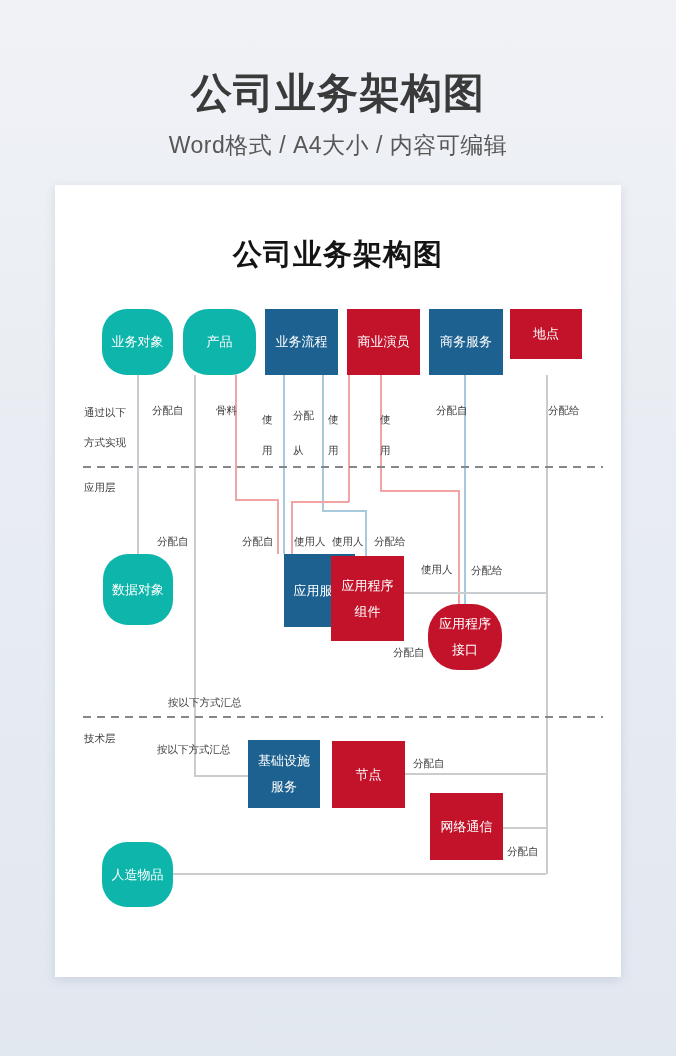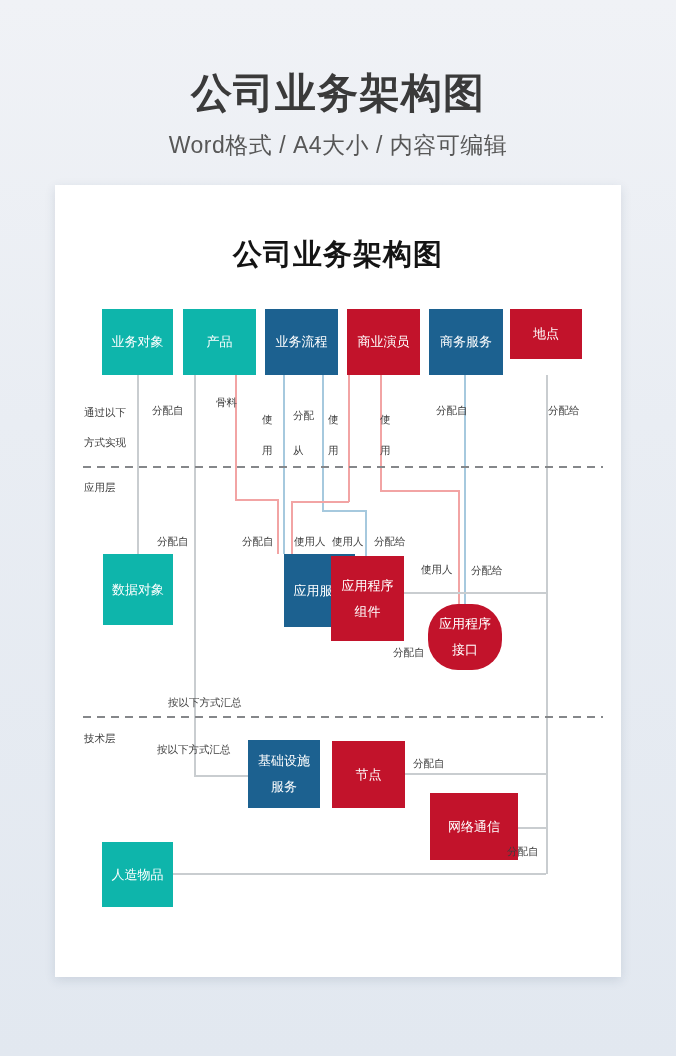--- a/index.html
+++ b/index.html
@@ -21,21 +21,21 @@
   }
   .page-title {
     position:absolute; left:0; top:50px; width:566px; text-align:center;
     font-size:29px; font-weight:bold; color:#141414; letter-spacing:1px;
   }
 
   .box {
     position:absolute; display:flex; align-items:center; justify-content:center;
     text-align:center; color:#ffffff; font-size:13px; line-height:26px; padding:0 7px;
   }
-  .box.teal { background:var(--teal); }
+  .box.teal { background:var(--teal);border-radius:25px; }
   .box.blue { background:var(--blue);text-align:center; }
   .box.red  { background:var(--red); }
 
   .vl, .hl { position:absolute; }
   .vl { width:1.5px; }
   .hl { height:1.5px; }
   .vl.gray,.hl.gray { background:var(--line_gray); }
   .vl.red,.hl.red   { background:var(--line_red); }
   .vl.blue,.hl.blue { background:var(--line_blue); }
 
@@ -93,26 +93,26 @@
   <div class="box blue" style="left:374px;top:124px;width:74px;height:66px;">商务服务</div>
   <div class="box red" style="left:455px;top:124px;width:72px;height:50px;">地点</div>
 
   <div class="box teal" style="left:48px;top:369px;width:70px;height:71px;">数据对象</div>
   <div class="box blue" style="left:193px;top:369px;width:71px;height:73px;margin-left:36px;">应用服务</div>
   <div class="box red" style="left:276px;top:371px;width:73px;height:85px;">应用程序组件</div>
   <div class="box red" style="left:373px;top:419px;width:74px;height:66px;border-radius:30px;">应用程序接口</div>
 
   <div class="box blue" style="left:193px;top:555px;width:72px;height:68px;">基础设施服务</div>
   <div class="box red" style="left:277px;top:556px;width:73px;height:67px;">节点</div>
-  <div class="box red" style="left:375px;top:608px;width:88px;height:67px;">网络通信</div>
+  <div class="box red" style="left:375px;top:608px;width:73px;height:67px;">网络通信</div>
   <div class="box teal" style="left:47px;top:657px;width:71px;height:65px;">人造物品</div>
 
   <div class="lbl wrap" style="left:29px;top:212px;width:46px;line-height:30px;">通过以下方式实现</div>
   <div class="lbl" style="left:97px;top:219px;">分配自</div>
-  <div class="lbl" style="left:161px;top:211px;">骨料</div>
+  <div class="lbl" style="left:161px;top:219px;">骨料</div>
   <div class="lbl wrap" style="left:207px;top:219px;width:12px;line-height:31px;">使用</div>
   <div class="lbl wrap" style="left:238px;top:213px;width:23px;line-height:35px;">分配从</div>
   <div class="lbl wrap" style="left:273px;top:219px;width:12px;line-height:31px;">使用</div>
   <div class="lbl wrap" style="left:325px;top:219px;width:12px;line-height:31px;">使用</div>
   <div class="lbl" style="left:381px;top:219px;">分配自</div>
   <div class="lbl" style="left:493px;top:219px;">分配给</div>
 
   <div class="lbl" style="left:29px;top:296px;">应用层</div>
   <div class="lbl" style="left:102px;top:350px;">分配自</div>
   <div class="lbl" style="left:187px;top:350px;">分配自</div>

